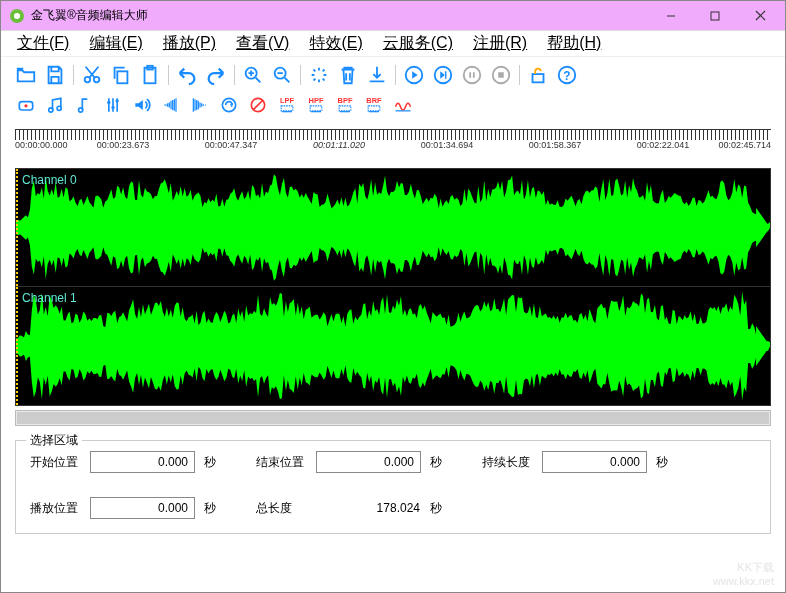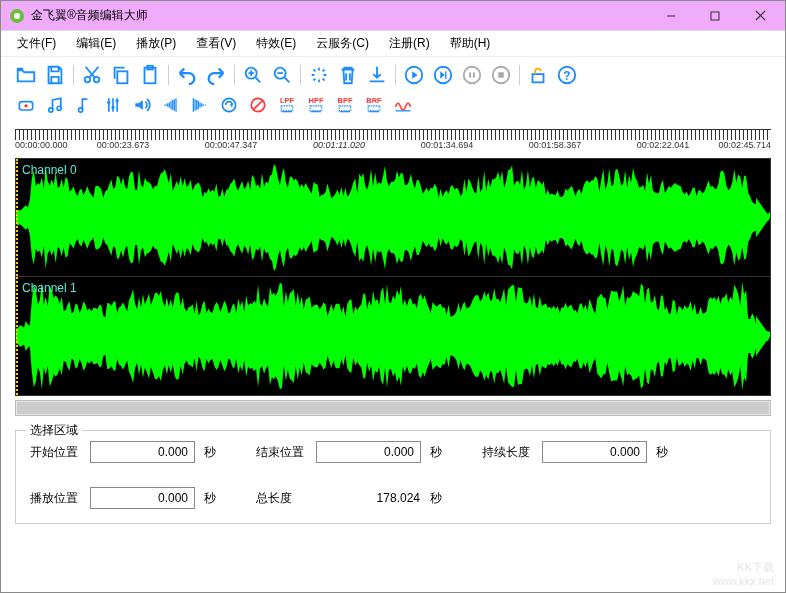--- a/index.html
+++ b/index.html
@@ -4,29 +4,29 @@
 <style>
 * { margin: 0; padding: 0; box-sizing: border-box; }
 body { font-family: "Microsoft YaHei", "SimSun", sans-serif; font-size: 12px; background: #fff; }
 .window { width: 786px; height: 593px; border: 1px solid #888; display: flex; flex-direction: column; }
 .titlebar { height: 30px; display: flex; align-items: center; padding: 0 2px 0 8px; border-bottom: 1px solid #ddd; background: #f0abfc; }
 .titlebar .app-icon { width: 16px; height: 16px; margin-right: 6px; }
 .titlebar .title { flex: 1; font-size: 12px; }
 .winbtn { width: 44px; height: 28px; display: flex; align-items: center; justify-content: center; font-size: 13px; font-family: sans-serif; }
 .winbtn.close { width: 46px; }
 .menubar { height: 26px; display: flex; align-items: center; padding: 0 6px; border-bottom: 1px solid #eee; }
-.menuitem { padding: 20px 10px; font-size: 12px; cursor: default; }
+.menuitem { padding: 20px 10px; font-size: 16px; cursor: default; text-decoration: underline; }
 .toolbar { padding: 4px 12px 2px 12px; display: flex; flex-wrap: wrap; align-items: center; gap: 3px; }
 .toolbar-row { display: flex; align-items: center; gap: 3px; padding: 1px 0; }
 .tbtn { width: 26px; height: 26px; display: flex; align-items: center; justify-content: center; color: #1a8cff; cursor: pointer; }
 .tbtn svg { width: 22px; height: 22px; }
 .tbtn.sm svg { width: 20px; height: 20px; }
 .tsep { width: 1px; height: 20px; background: #ccc; margin: 0 2px; }
 .content { flex: 1; padding: 8px 14px 10px 14px; display: flex; flex-direction: column; background: #fff; }
-.ruler { height: 28px; background: #fff; border-top: 1px solid #333; position: relative; overflow: hidden; margin-bottom: 1px; }
+.ruler { height: 38px; background: #fff; border-top: 1px solid #333; position: relative; overflow: hidden; margin-bottom: 1px; }
 .ruler .ticks { position: absolute; top: 0; left: 0; right: 0; height: 10px; background: repeating-linear-gradient(to right, #333 0 1px, transparent 1px 4px); }
 .ruler .lbl { position: absolute; top: 10px; font-size: 9px; color: #333; white-space: nowrap; }
 .waves { background: #000; display: flex; flex-direction: column; border: 1px solid #333; }
 .channel { position: relative; height: 118px; border-bottom: 1px solid #333; overflow: hidden; }
 .channel:last-child { border-bottom: none; }
 .ch-label { position: absolute; top: 4px; left: 6px; color: #5eead4; font-size: 12px; z-index: 2; }
 .wave-svg { width: 100%; height: 100%; display: block; }
 .playhead { position: absolute; left: 0; top: 0; bottom: 0; width: 1px; border-left: 2px dotted #ffcc00; z-index: 3; }
 .hscroll { height: 16px; background: #e8e8e8; border: 1px solid #bbb; margin-top: 4px; position: relative; }
 .hscroll .thumb { position: absolute; left: 1px; right: 1px; top: 1px; bottom: 1px; background: #ccc; }

